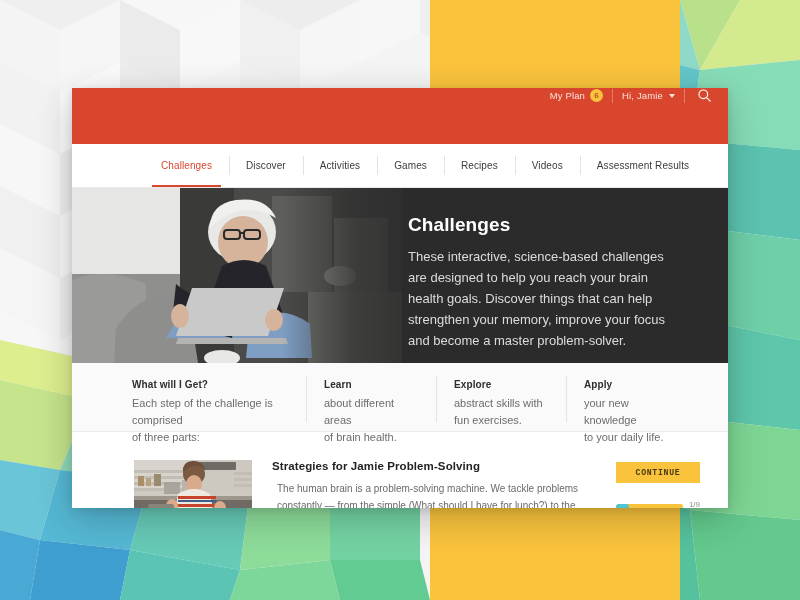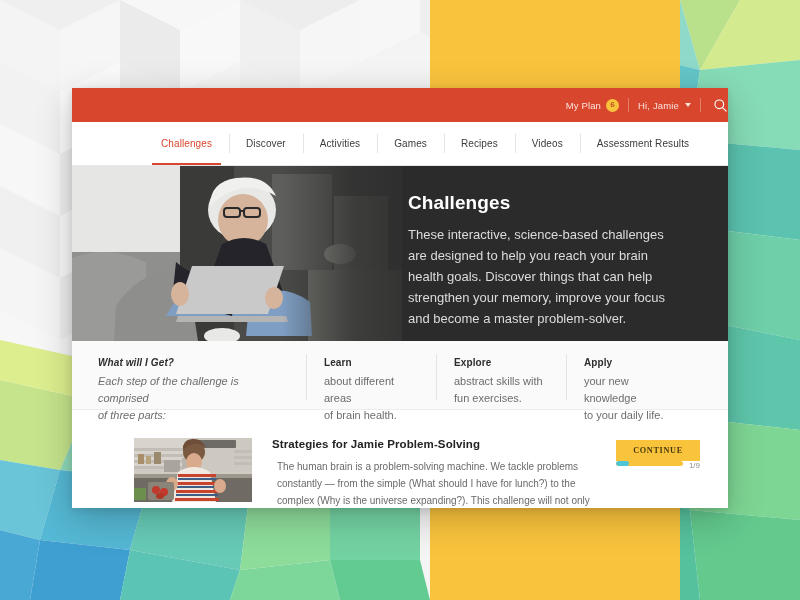--- a/index.html
+++ b/index.html
@@ -16,22 +16,22 @@
   
   #card{
     position:absolute;left:72px;top:88px;width:656px;height:420px;
     background:#ffffff;z-index:5;
     box-shadow:0 10px 34px rgba(0,0,0,.22), 0 2px 8px rgba(0,0,0,.10);
     overflow:hidden;
   }
 
   
   .topbar{
-    height:34px;background:#d8462e;display:flex;align-items:center;
-    justify-content:flex-end;box-sizing:border-box;
+    height:56px;background:#d8462e;display:flex;align-items:flex-start;
+    justify-content:flex-end;padding-right:16px;box-sizing:border-box;
   }
   .tb-group{display:flex;align-items:center;gap:9px;}
   .tb-link{
     color:#fbe2db;font-size:9.5px;letter-spacing:.15px;
     display:flex;align-items:center;gap:5px;cursor:pointer;white-space:nowrap;
   }
   .badge{
     width:13px;height:13px;border-radius:50%;background:#f9c33c;
     color:#b8541f;font-size:8px;font-weight:bold;
     display:flex;align-items:center;justify-content:center;line-height:1;
@@ -87,42 +87,42 @@
     width:0;height:0;border-top:3px solid transparent;border-bottom:3px solid transparent;
     border-left:5px solid #4a3a10;margin-left:1.5px;
   }
 
   
   .parts{
     height:69px;background:#fafafa;border-bottom:1px solid #ececec;
     display:flex;align-items:flex-start;padding:16px 0 0 0;box-sizing:border-box;
   }
   .part{padding:0 18px;position:relative;box-sizing:border-box;}
-  .part:first-child{padding-left:26px;width:234px;font-style:italic;}
+  .part:first-child{padding-left:60px;width:234px;}
   .part:not(:first-child){width:130px;}
   .part + .part::before{
     content:"";position:absolute;left:0;top:-3px;height:46px;width:1px;background:#e4e4e4;
   }
   .part-title{font-size:10px;font-weight:bold;color:#2e2e2e;margin-bottom:5px;letter-spacing:.1px;}
   .part-line{font-size:11px;color:#6d6d6d;line-height:1.55;}
 
   
   .challenge{display:flex;padding:28px 28px 0 62px;box-sizing:border-box;}
   .thumb{width:118px;height:64px;flex:0 0 118px;overflow:hidden;background:#bdbdb5;}
   .thumb svg{display:block;}
   .ch-body{flex:1;padding-left:20px;padding-right:12px;}
   .ch-title{font-size:11.5px;font-weight:bold;color:#232323;margin:0 0 8px 0;letter-spacing:.1px;}
   .ch-text{font-size:10px;line-height:1.72;color:#6a6a6a;margin:5px;}
   .ch-side{width:84px;flex:0 0 84px;padding-top:2px;}
   .continue-btn{
     width:84px;height:21px;background:#f9c33c;border:none;cursor:pointer;
     color:#4a3a10;font-size:8.2px;font-weight:bold;letter-spacing:.7px;
-    font-family:Liberation Serif, serif;display:flex;align-items:center;justify-content:center;
-  }
-  .prog-row{display:flex;align-items:flex-start;gap:6px;margin-top:0;}
+    font-family:Liberation Mono, monospace;display:flex;align-items:center;justify-content:center;
+  }
+  .prog-row{display:flex;align-items:flex-end;gap:6px;margin-top:17px;}
   .prog-track{flex:1;height:5px;background:#f9c33c;border-radius:2.5px;overflow:hidden;}
   .prog-fill{height:100%;background:#4ec5d4;border-radius:2.5px;}
   .prog-label{font-size:8px;color:#8d8d8d;white-space:nowrap;}
 </style>
 </head>
 <body>
 
 <svg id="bg" viewBox="0 0 800 600" preserveAspectRatio="none">
   <defs>
     <clipPath id="clipAll">

